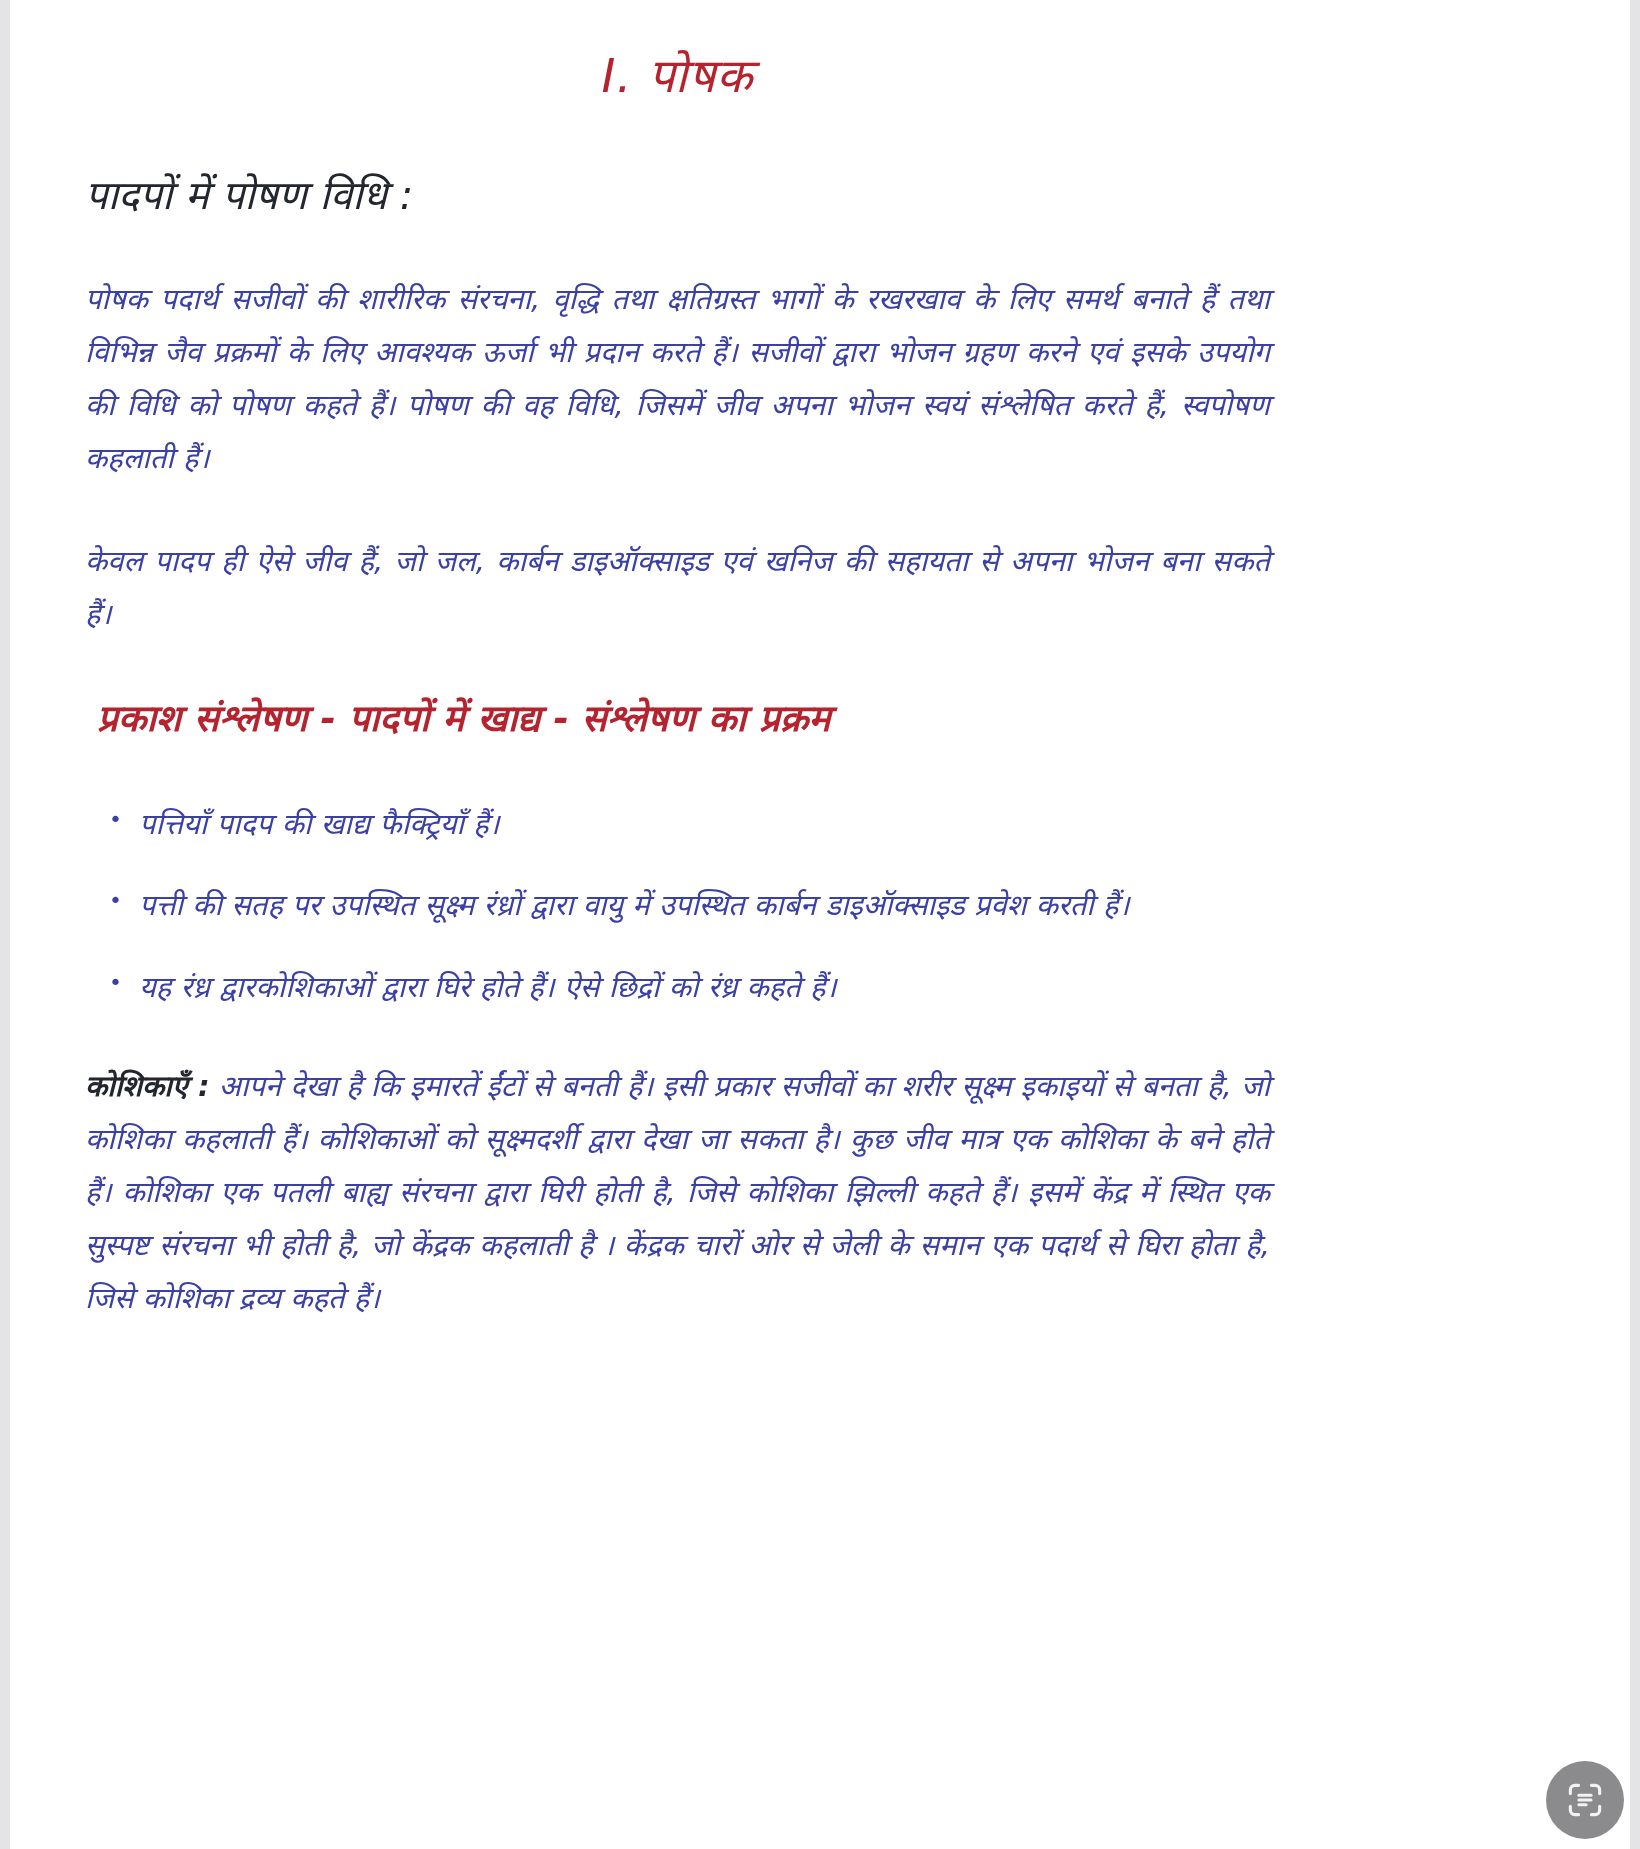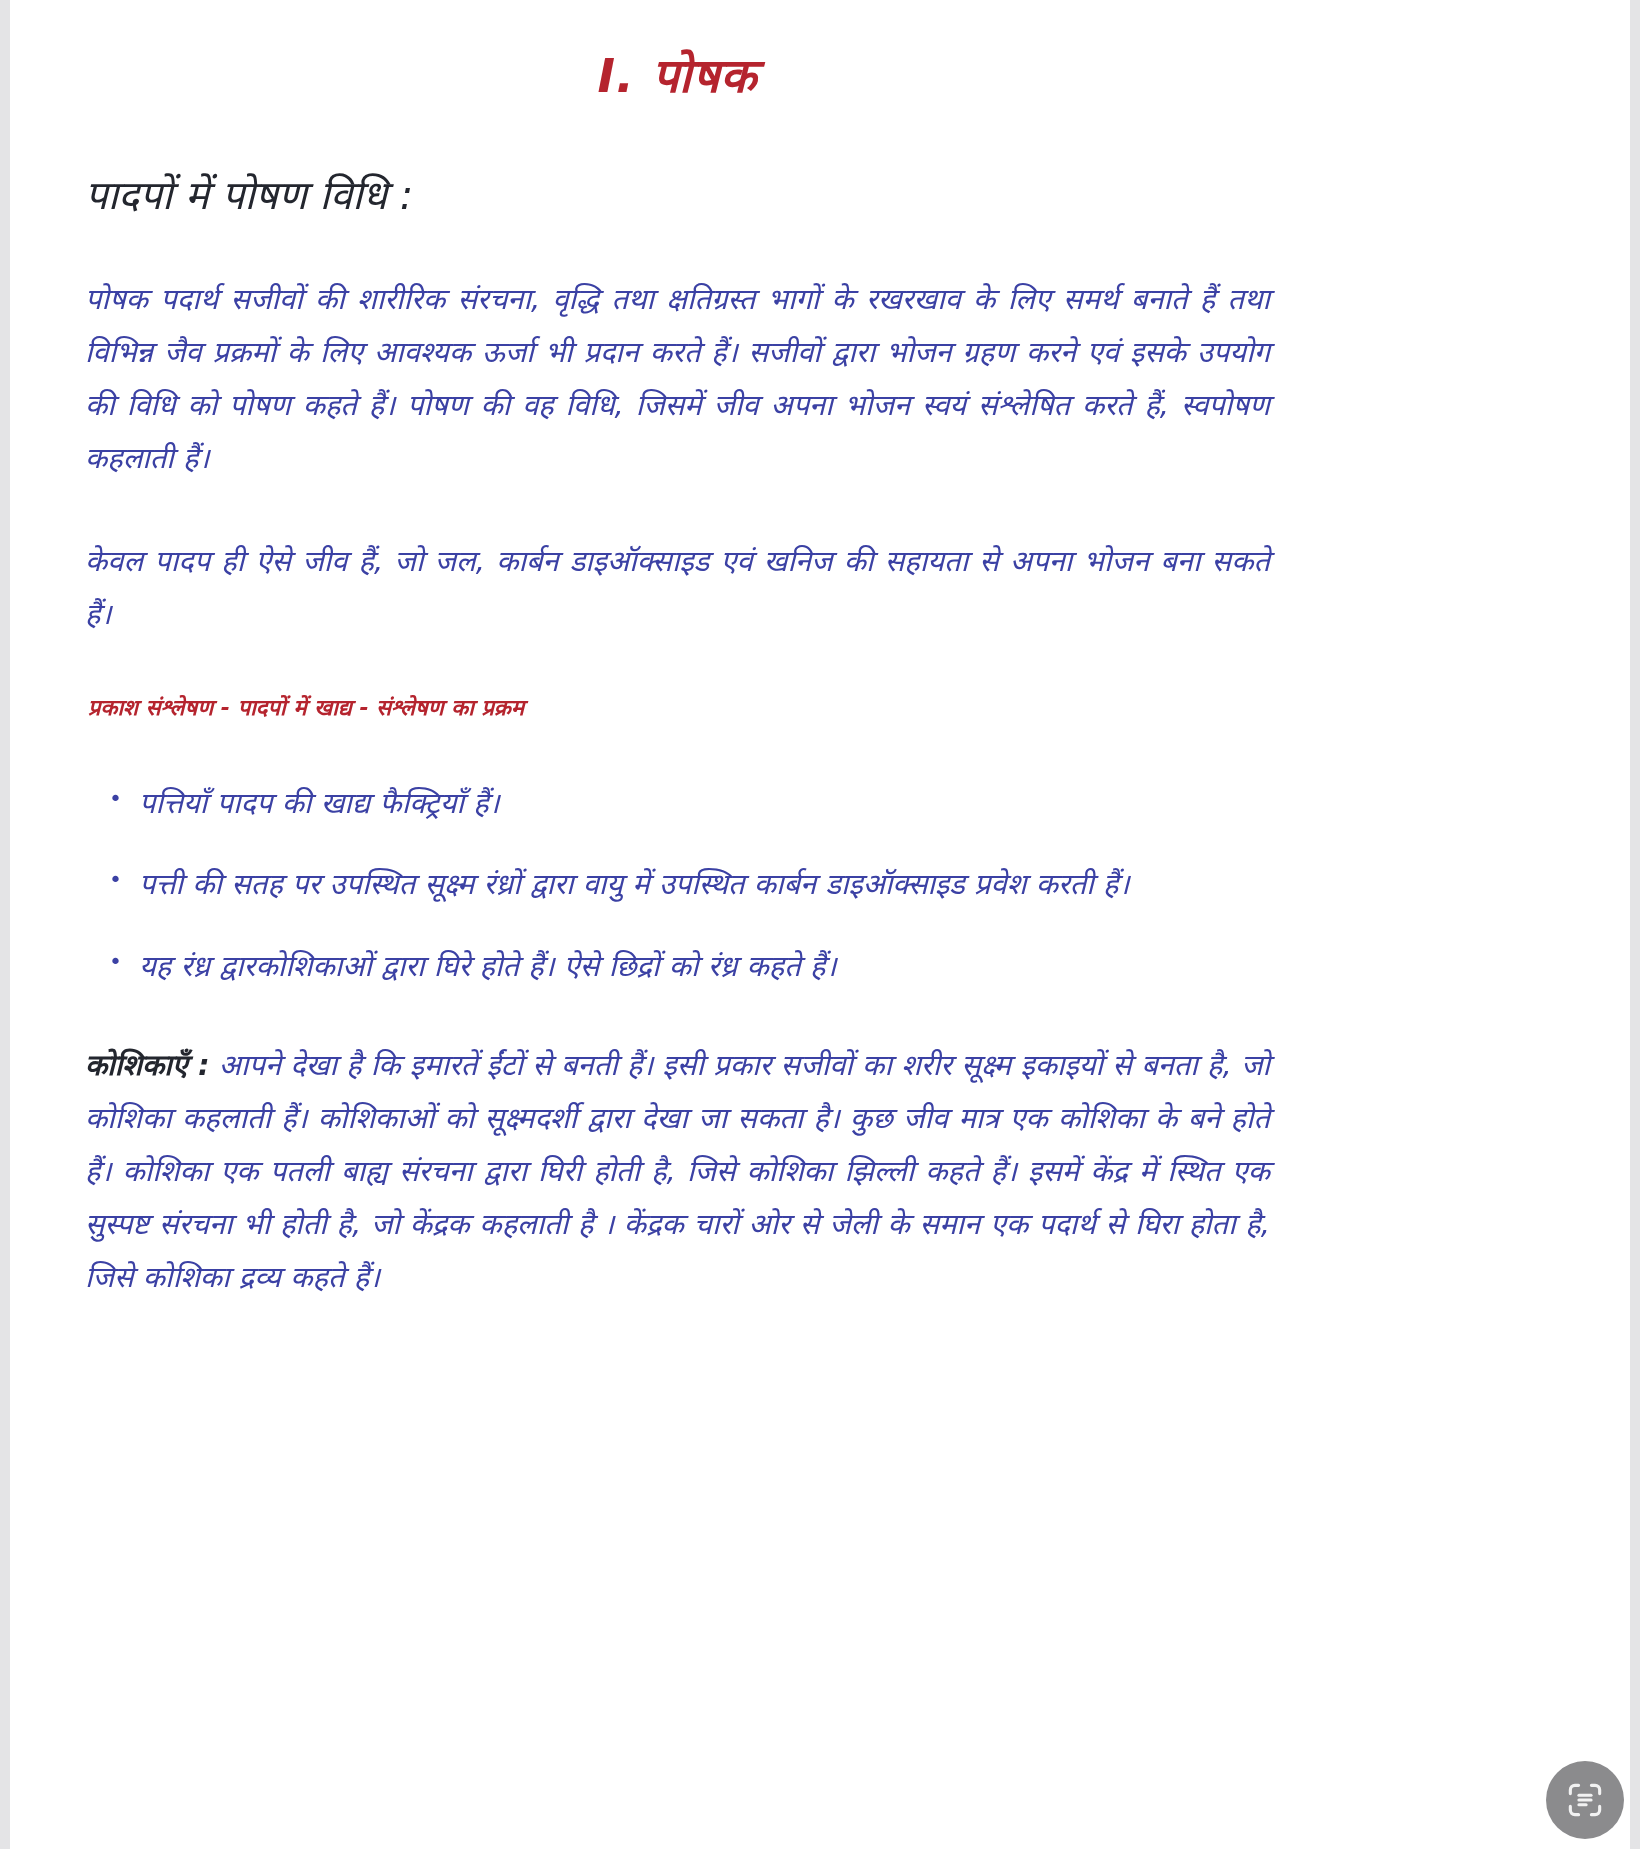--- a/index.html
+++ b/index.html
@@ -28,21 +28,21 @@
     position: absolute;
     left: 85px;
     top: 0;
     width: 1185px;
   }
 
   .doc-title {
     text-align: center;
     color: #b5242e;
     font-size: 47px;
-    font-weight: bold;
+    font-weight: normal;
     font-style: italic;
     letter-spacing: 1px;
     margin: 42px 0 60px 0;
   }
 
   p.blue, .bullets li, .cells-text {
     color: #3b41a4;
     font-size: 29px;
     line-height: 1.83;
     font-style: italic;
@@ -53,24 +53,24 @@
   h2.dark-heading {
     color: #23262e;
     font-size: 40px;
     font-weight: normal;
     font-style: italic;
     margin: 0 0 52px 0;
   }
 
   h3.red-heading {
     color: #b5242e;
-    font-size: 22px;
+    font-size: 37px;
     font-weight: bold;
     font-style: italic;
-    margin: 10px 0 56px 3px;
+    margin: 10px 0 56px 12px;
   }
 
   ul.bullets {
     list-style: none;
     margin: 0 0 46px 0;
     padding: 0 0 0 24px;
   }
   ul.bullets li {
     position: relative;
     padding-left: 30px;

